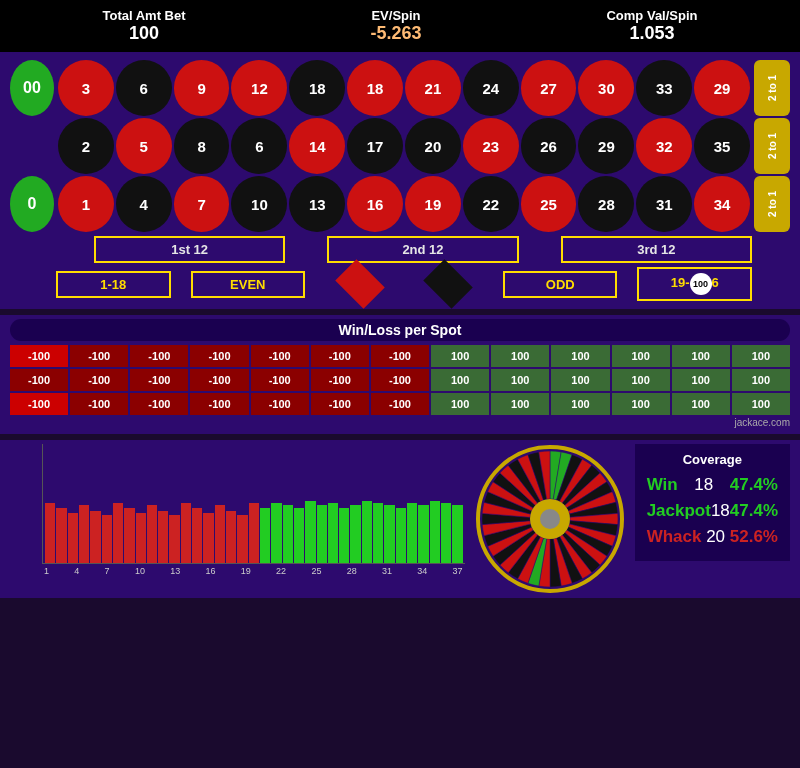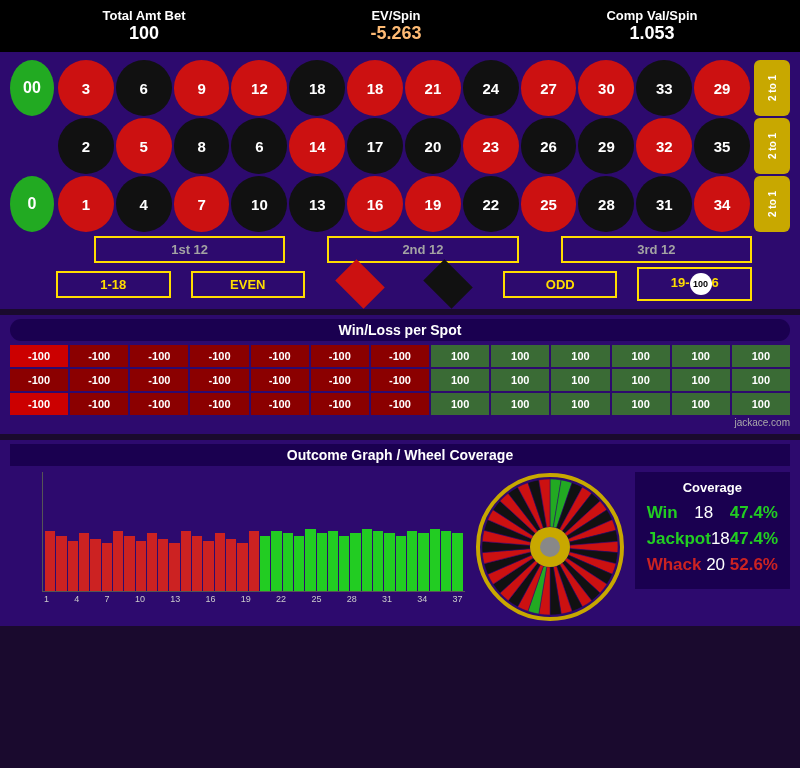--- a/index.html
+++ b/index.html
@@ -114,21 +114,21 @@
     
     .dozen-row {
       display: flex;
       gap: 4px;
       margin-top: 4px;
       padding-left: 46px;
       padding-right: 38px;
     }
     .dozen-box {
       border: 2px solid #ffdd00;
-      color: #a3a3a3;
+      color: #e5e5e5;
       text-align: center;
       padding: 4px 0;
       font-size: 13px;
       font-weight: bold;
       cursor: pointer;
       margin-left: 38px;
     }
     .dozen-1 { flex: 1; }
     .dozen-2 { flex: 1; }
     .dozen-3 { flex: 1; }
@@ -474,21 +474,20 @@
       <div class="wl-cell wl-pos">100</div>
       <div class="wl-cell wl-pos">100</div>
       <div class="wl-cell wl-pos">100</div>
       <div class="wl-cell wl-pos">100</div>
       <div class="wl-cell wl-pos">100</div>
     </div>
   <div class="jackace">jackace.com</div>
 </div>
 
 <div class="outcome-section">
-  <div class="outcome-title">Outcome Graph / Wheel Coverage</div>
   <div class="outcome-content">
 
     <div class="bar-chart">
       <div style="position:relative; padding-left:32px;">
         <div class="chart-labels-y">
           <span>100</span>
           <span>50</span>
           <span>0</span>
           <span>-50</span>
           <span>-100</span>

